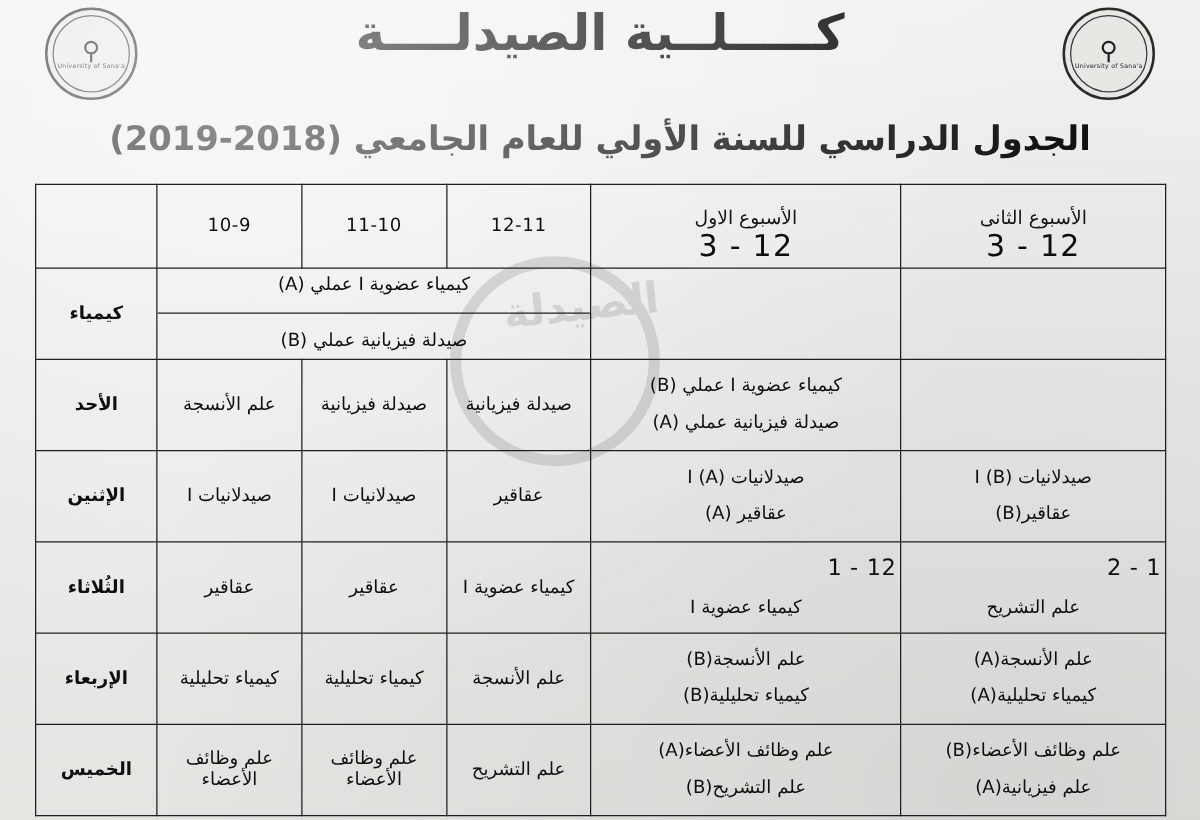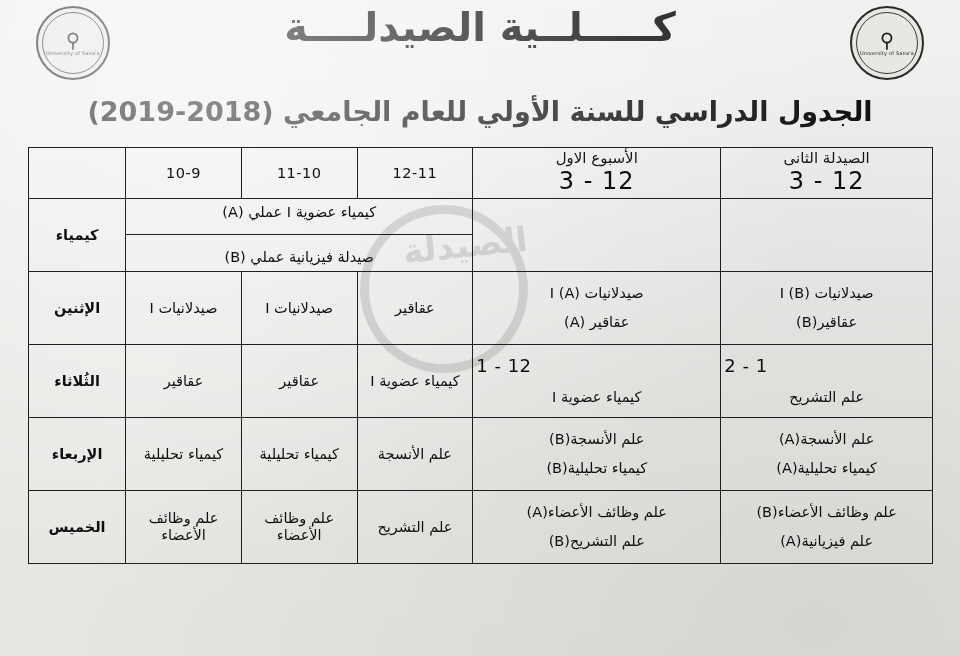--- a/index.html
+++ b/index.html
@@ -158,20 +158,21 @@
   col.c-s1    { width: 112px; }
   col.c-s2    { width: 112px; }
   col.c-s3    { width: 112px; }
   col.c-day   { width: 94px; }
 
   .hdr-week-label {
     font-size: 15px;
     font-weight: normal;
     color: #151515;
     padding-bottom: 1px;
+    margin-top: 16px;
   }
   .hdr-week-range {
     font-size: 24px;
     font-weight: normal;
     letter-spacing: 1px;
     color: #0d0d0d;
   }
   .hdr-slot {
     font-size: 21px;
     font-weight: normal;
@@ -196,21 +197,21 @@
   .sub {
     font-size: 14.5px;
   }
   .wide { white-space: normal; }
   .half-line {
     border-top: 1.5px solid #1f1f1f;
     margin: 2px -3px;
   }
   .lbl-2cols {
     display: flex;
-    justify-content: flex-end;
+    justify-content: flex-start;
     font-size: 18px;
     letter-spacing: .5px;
   }
   .empty { }
   .small { font-size: 13.5px; }
 </style>
 </head>
 <body>
 
 <div class="page">
@@ -248,21 +249,21 @@
         <col class="c-week1">
         <col class="c-s1">
         <col class="c-s2">
         <col class="c-s3">
         <col class="c-day">
       </colgroup>
 
       <tbody>
           <tr>
         <td>
-          <div class="hdr-week-label">الصيدلة الثانى</div>
+          <div class="hdr-week-label">الأسبوع الثانى</div>
           <div class="hdr-week-range">12 - 3</div>
         </td>
         <td>
           <div class="hdr-week-label">الأسبوع الاول</div>
           <div class="hdr-week-range">12 - 3</div>
         </td>
         <td class="hdr-slot">12-11</td>
         <td class="hdr-slot">11-10</td>
         <td class="hdr-slot">10-9</td>
         <td class="hdr-blank"></td>
@@ -274,20 +275,33 @@
         <td class="tall" colspan="3">
           <div class="stack">
             <div class="sub">كيمياء عضوية I   عملي  (A)</div>
             <div class="half-line"></div>
             <div class="sub">صيدلة فيزيانية   عملي  (B)</div>
           </div>
         </td>
         <td class="tall day">كيمياء</td>
       </tr>
 
+      <tr>
+        <td class="tall empty"></td>
+        <td class="tall">
+          <div class="stack">
+            <div class="sub">كيمياء عضوية I   عملي  (B)</div>
+            <div class="sub">صيدلة فيزيانية   عملي  (A)</div>
+          </div>
+        </td>
+        <td class="tall small">صيدلة فيزيانية</td>
+        <td class="tall small">صيدلة فيزيانية</td>
+        <td class="tall">علم الأنسجة</td>
+        <td class="tall day">الأحد</td>
+      </tr>
 
       <tr>
         <td class="tall">
           <div class="stack">
             <div class="sub">صيدلانيات I  (B)</div>
             <div class="sub">عقاقير(B)</div>
           </div>
         </td>
         <td class="tall">
           <div class="stack">

